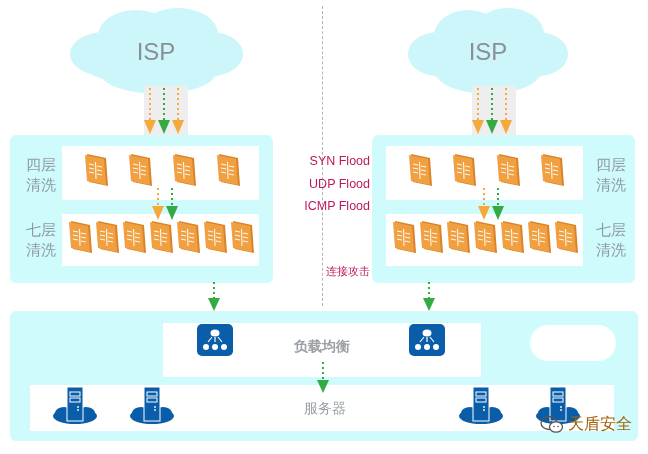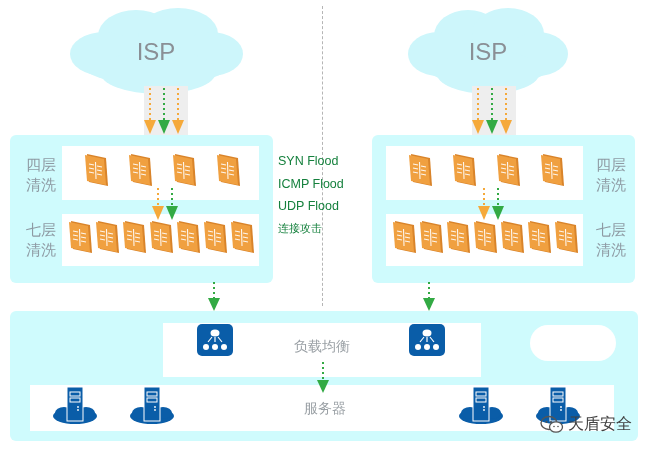--- a/index.html
+++ b/index.html
@@ -4,28 +4,28 @@
 <style>
   html,body{margin:0;padding:0;background:#ffffff;}
   body{width:648px;height:454px;position:relative;overflow:hidden;font-family:"Liberation Sans","DejaVu Sans",sans-serif;}
   .cloud{position:absolute;}
   .cloud svg{display:block;}
   .cloud-label{position:absolute;left:0;right:0;text-align:center;color:#8a8f95;font-size:24px;font-family:"Liberation Sans",sans-serif;}
   .panel{position:absolute;background:#cffbfd;border-radius:6px;}
   .inner{position:absolute;background:#ffffff;}
   .layer-label{position:absolute;color:#8e9aa3;font-size:15px;line-height:20px;width:34px;font-family:"DejaVu Sans",sans-serif;}
   .fw{position:absolute;width:24px;height:32px;}
-  .attack-list{position:absolute;left:278px;top:150px;width:92px;text-align:left;color:#15803d;font-size:12.5px;line-height:22.5px;}
+  .attack-list{position:absolute;left:278px;top:150px;width:92px;text-align:right;color:#be185d;font-size:12.5px;line-height:22.5px;}
   .attack-list div{white-space:nowrap;}
-  .attack-list .cn{font-size:11px;font-family:"DejaVu Sans",sans-serif;}
+  .attack-list .cn{font-size:11px;font-family:"DejaVu Sans",sans-serif;margin-top:43px;}
   .divider{position:absolute;left:322px;top:6px;width:0;height:300px;border-left:1px dashed #b5b5b5;}
   .mid-label{position:absolute;color:#9aa0a5;font-size:14px;font-family:"DejaVu Sans",sans-serif;}
   .lb{position:absolute;width:36px;height:32px;}
   .srv{position:absolute;width:46px;height:40px;}
-  .watermark{position:absolute;right:16px;top:414px;color:#404040;font-size:16px;font-family:"DejaVu Sans",sans-serif;display:flex;align-items:center;gap:4px;}
+  .watermark{position:absolute;right:16px;top:414px;color:#a16207;font-size:16px;font-family:"DejaVu Sans",sans-serif;display:flex;align-items:center;gap:4px;}
   .blot{position:absolute;left:530px;top:325px;width:86px;height:36px;background:#ffffff;border-radius:18px;}
   .arrows{position:absolute;}
 </style>
 </head>
 <body>
 
 <div class="divider"></div>
 
 <div class="cloud" style="left:66px;top:6px;width:180px;height:90px;">
   <svg width="180" height="90" viewBox="0 0 180 90">
@@ -393,40 +393,40 @@
 </svg>
 <svg class="arrows" style="left:476px;top:186px;" width="30" height="36">
   <line x1="8" y1="2" x2="8" y2="24" stroke="#f5a93a" stroke-width="2" stroke-dasharray="2,3"></line>
   <polygon points="2,20 14,20 8,34" fill="#f5a93a"></polygon>
   <line x1="22" y1="2" x2="22" y2="24" stroke="#33aa44" stroke-width="2" stroke-dasharray="2,3"></line>
   <polygon points="16,20 28,20 22,34" fill="#33aa44"></polygon>
 </svg>
 
 <div class="attack-list">
   <div>SYN Flood</div>
+  <div>UDP Flood</div>
   <div>ICMP Flood</div>
-  <div>UDP Flood</div>
   <div class="cn">连接攻击</div>
 </div>
 
 <svg class="arrows" style="left:206px;top:282px;" width="16" height="30">
   <line x1="8" y1="0" x2="8" y2="20" stroke="#33aa44" stroke-width="2" stroke-dasharray="2,3"></line>
   <polygon points="2,16 14,16 8,29" fill="#33aa44"></polygon>
 </svg>
 <svg class="arrows" style="left:421px;top:282px;" width="16" height="30">
   <line x1="8" y1="0" x2="8" y2="20" stroke="#33aa44" stroke-width="2" stroke-dasharray="2,3"></line>
   <polygon points="2,16 14,16 8,29" fill="#33aa44"></polygon>
 </svg>
 
 <div class="panel" style="left:10px;top:311px;width:628px;height:130px;"></div>
 <div class="inner" style="left:163px;top:323px;width:318px;height:54px;"></div>
 <div class="inner" style="left:30px;top:385px;width:584px;height:46px;"></div>
 <div class="blot"></div>
 
-<div class="mid-label" style="left:294px;top:338px;">负载均衡</div>
+<div class="mid-label" style="left:294px;top:338px;font-weight:bold;">负载均衡</div>
 
 <svg class="arrows" style="left:315px;top:362px;" width="16" height="32">
   <line x1="8" y1="0" x2="8" y2="22" stroke="#33aa44" stroke-width="2" stroke-dasharray="2,3"></line>
   <polygon points="2,18 14,18 8,31" fill="#33aa44"></polygon>
 </svg>
 
 <div class="mid-label" style="left:304px;top:400px;">服务器</div>
 
 <div id="lb-group">
     <div class="lb" style="left: 197px; top: 324px;"><svg width="36" height="32" viewBox="0 0 36 32">

